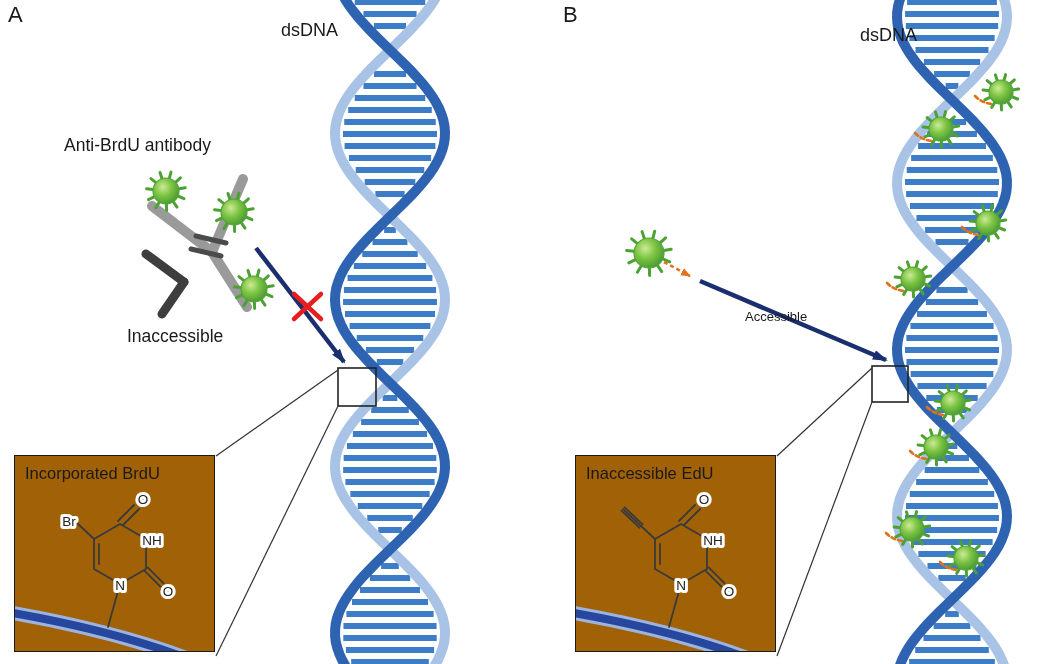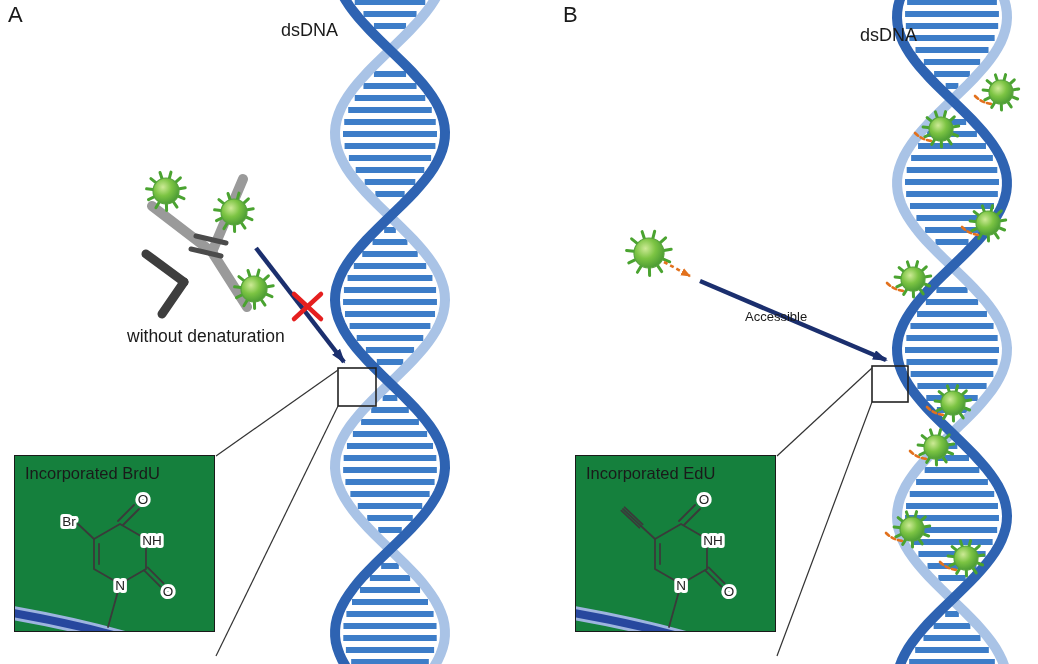--- a/index.html
+++ b/index.html
@@ -1,20 +1,20 @@
 <!DOCTYPE html>
 <html><head>
 <meta charset="utf-8">
 <style>
   html,body{margin:0;padding:0;background:#fff;}
   .canvas{position:relative;width:1038px;height:664px;background:#fff;overflow:hidden;
           font-family:"Liberation Sans",sans-serif;}
   #gfx{position:absolute;left:0;top:0;}
   .lbl{position:absolute;white-space:nowrap;color:#1a1a1a;}
-  .inset{position:absolute;width:201px;height:177px;border:1.6px solid #1a1a1a;background:#15803d;
+  .inset{position:absolute;width:201px;height:197px;border:1.6px solid #1a1a1a;background:#a16207;
          box-sizing:border-box;overflow:hidden;}
   .inset-title{position:absolute;left:10px;top:8px;font-size:16.5px;color:#1a1a1a;}
   .chem{position:absolute;left:0;top:28px;width:202px;height:172px;}
   .bond{stroke:#3a3a3a;stroke-width:1.8;fill:none;stroke-linecap:round;}
   .ribbonL{stroke:#9db4df;stroke-width:14;fill:none;}
   .ribbonD{stroke:#27479e;stroke-width:8;fill:none;}
   .atom{font-family:"Liberation Sans",sans-serif;font-size:13.5px;fill:#222;
         paint-order:stroke;stroke:#fff;stroke-width:6;stroke-linejoin:round;}
 </style>
 </head>
@@ -345,22 +345,23 @@
         </g>
         <path d="M940,562 q7,7 17,8" stroke="#e2711d" stroke-width="2.6" fill="none" stroke-dasharray="4 3" stroke-linecap="round"></path>
       </g>
     <g id="arrowB">
         <line x1="700" y1="281" x2="886" y2="360" stroke="#1b2f6e" stroke-width="4.5" marker-end="url(#mNavy)"></line>
       </g>
   </svg>
 
   <div class="lbl" style="left:8px;top:2px;font-size:22px">A</div>
   <div class="lbl" style="left:281px;top:20px;font-size:18px">dsDNA</div>
+  <div class="lbl" style="left:64px;top:135px;font-size:17.5px">Anti-BrdU antibody</div>
   <div class="lbl" style="left:127px;top:325px;font-size:17.5px;line-height:23px">
-    <div>without denaturation</div>
+    <div>Inaccessible</div>
   </div>
 
   <div class="lbl" style="left:563px;top:2px;font-size:22px">B</div>
   <div class="lbl" style="left:860px;top:25px;font-size:18px">dsDNA</div>
   <div class="lbl" style="left:745px;top:309px;font-size:13px">Accessible</div>
 
   <div class="inset" style="left:14px;top:455px">
     <div class="inset-title">Incorporated BrdU</div>
     <svg class="chem" viewBox="0 0 202 172">
       <path class="ribbonL" d="M-8,128 C 50,138 115,152 182,178"></path>
@@ -375,21 +376,21 @@
       <line class="bond" x1="129.4" y1="86.6" x2="145.4" y2="102.6"></line>
       <text class="atom" x="54" y="42" text-anchor="middle">Br</text>
       <text class="atom" x="128" y="20" text-anchor="middle">O</text>
       <text class="atom" x="137" y="61" text-anchor="middle">NH</text>
       <text class="atom" x="105" y="106" text-anchor="middle">N</text>
       <text class="atom" x="153" y="112" text-anchor="middle">O</text>
     </svg>
   </div>
 
   <div class="inset" style="left:575px;top:455px">
-    <div class="inset-title">Incorporated EdU</div>
+    <div class="inset-title">Inaccessible EdU</div>
     <svg class="chem" viewBox="0 0 202 172">
       <path class="ribbonL" d="M-8,128 C 50,138 115,152 182,178"></path>
       <path class="ribbonD" d="M-8,128 C 50,138 115,152 182,178"></path>
       <line class="bond" x1="105" y1="100" x2="93" y2="143"></line>
       <path class="bond" d="M105,40 L131,55 L131,85 L105,100 L79,85 L79,55 Z"></path>
       <line class="bond" x1="84" y1="60" x2="84" y2="80"></line>
       <line class="bond" x1="79" y1="55" x2="65" y2="42"></line>
       <line class="bond" x1="65" y1="42" x2="47" y2="25"></line>
       <line class="bond" x1="66.6" y1="40.3" x2="48.6" y2="23.3"></line>
       <line class="bond" x1="63.4" y1="43.7" x2="45.4" y2="26.7"></line>

